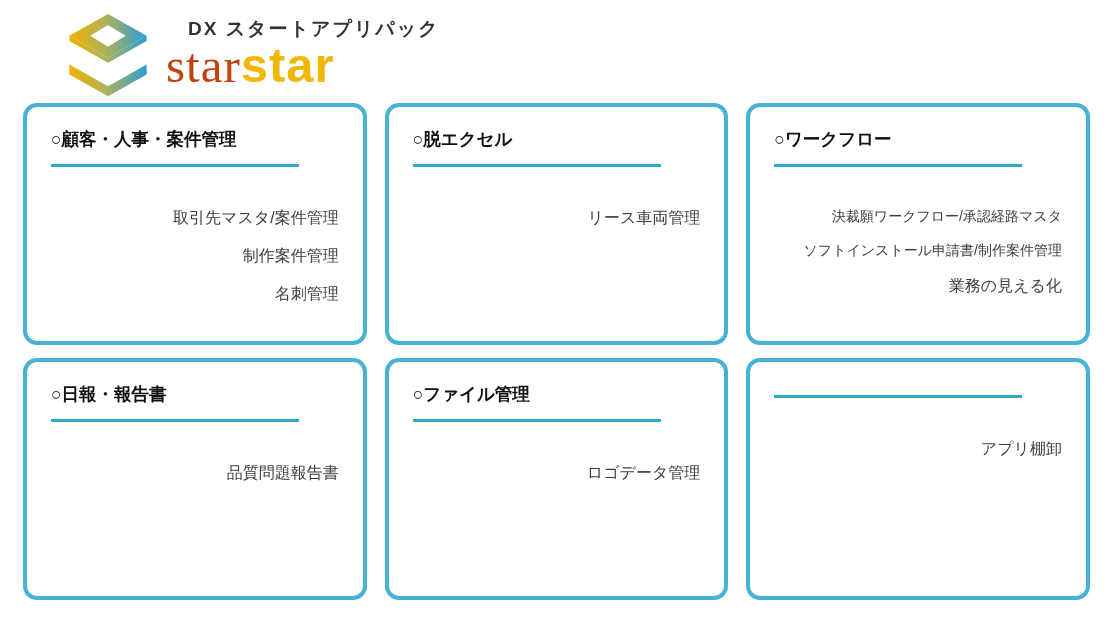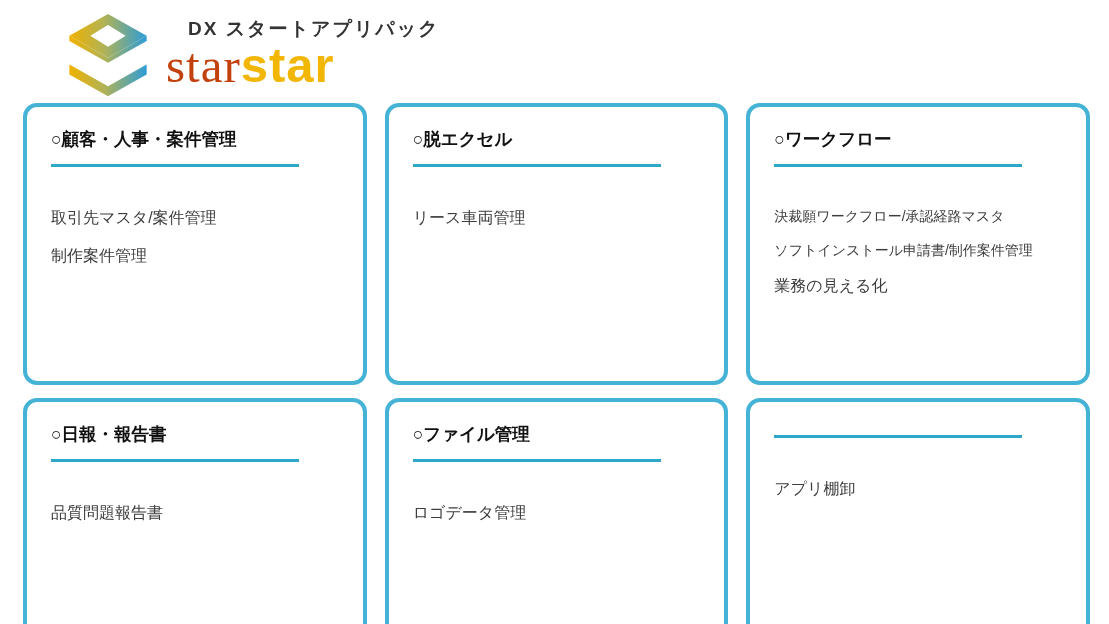--- a/index.html
+++ b/index.html
@@ -49,21 +49,21 @@
   }
 
   
   .grid {
     display: grid;
     grid-template-columns: repeat(3, 1fr);
     gap: 13px 18px;
     margin: 4px 19px 0 23px;
   }
   .card {
-    height: 282px;
+    height: 242px;
     background: #ffffff;
     border: 4px solid #45b3d5;
     border-radius: 14px;
     padding: 20px 24px 0 24px;
     overflow: hidden;
   }
   .card-title {
     font-size: 17.5px;
     font-weight: 700;
     color: #111111;
@@ -75,20 +75,21 @@
     height: 3px;
     background: #2fa7c9;
     margin-top: 13px;
   }
   .card-items { margin-top: 32px; }
   .card-item {
     font-size: 16px;
     color: #3d3d3d;
     line-height: 38px;
     white-space: nowrap;
+    text-align: right;
   }
   .card-item.small {
     font-size: 14px;
     line-height: 34px;
   }
 </style>
 </head>
 <body>
 
 <div class="header">
@@ -113,20 +114,21 @@
   </div>
 </div>
 
 <div class="grid">
   <div class="card">
     <div class="card-title">○顧客・人事・案件管理</div>
     <div class="title-underline"></div>
     <div class="card-items">
         <div class="card-item">取引先マスタ/案件管理</div>
         <div class="card-item">制作案件管理</div>
+        <div class="card-item">名刺管理</div>
       </div>
   </div>
 
   <div class="card">
     <div class="card-title">○脱エクセル</div>
     <div class="title-underline"></div>
     <div class="card-items">
         <div class="card-item">リース車両管理</div>
       </div>
   </div>

